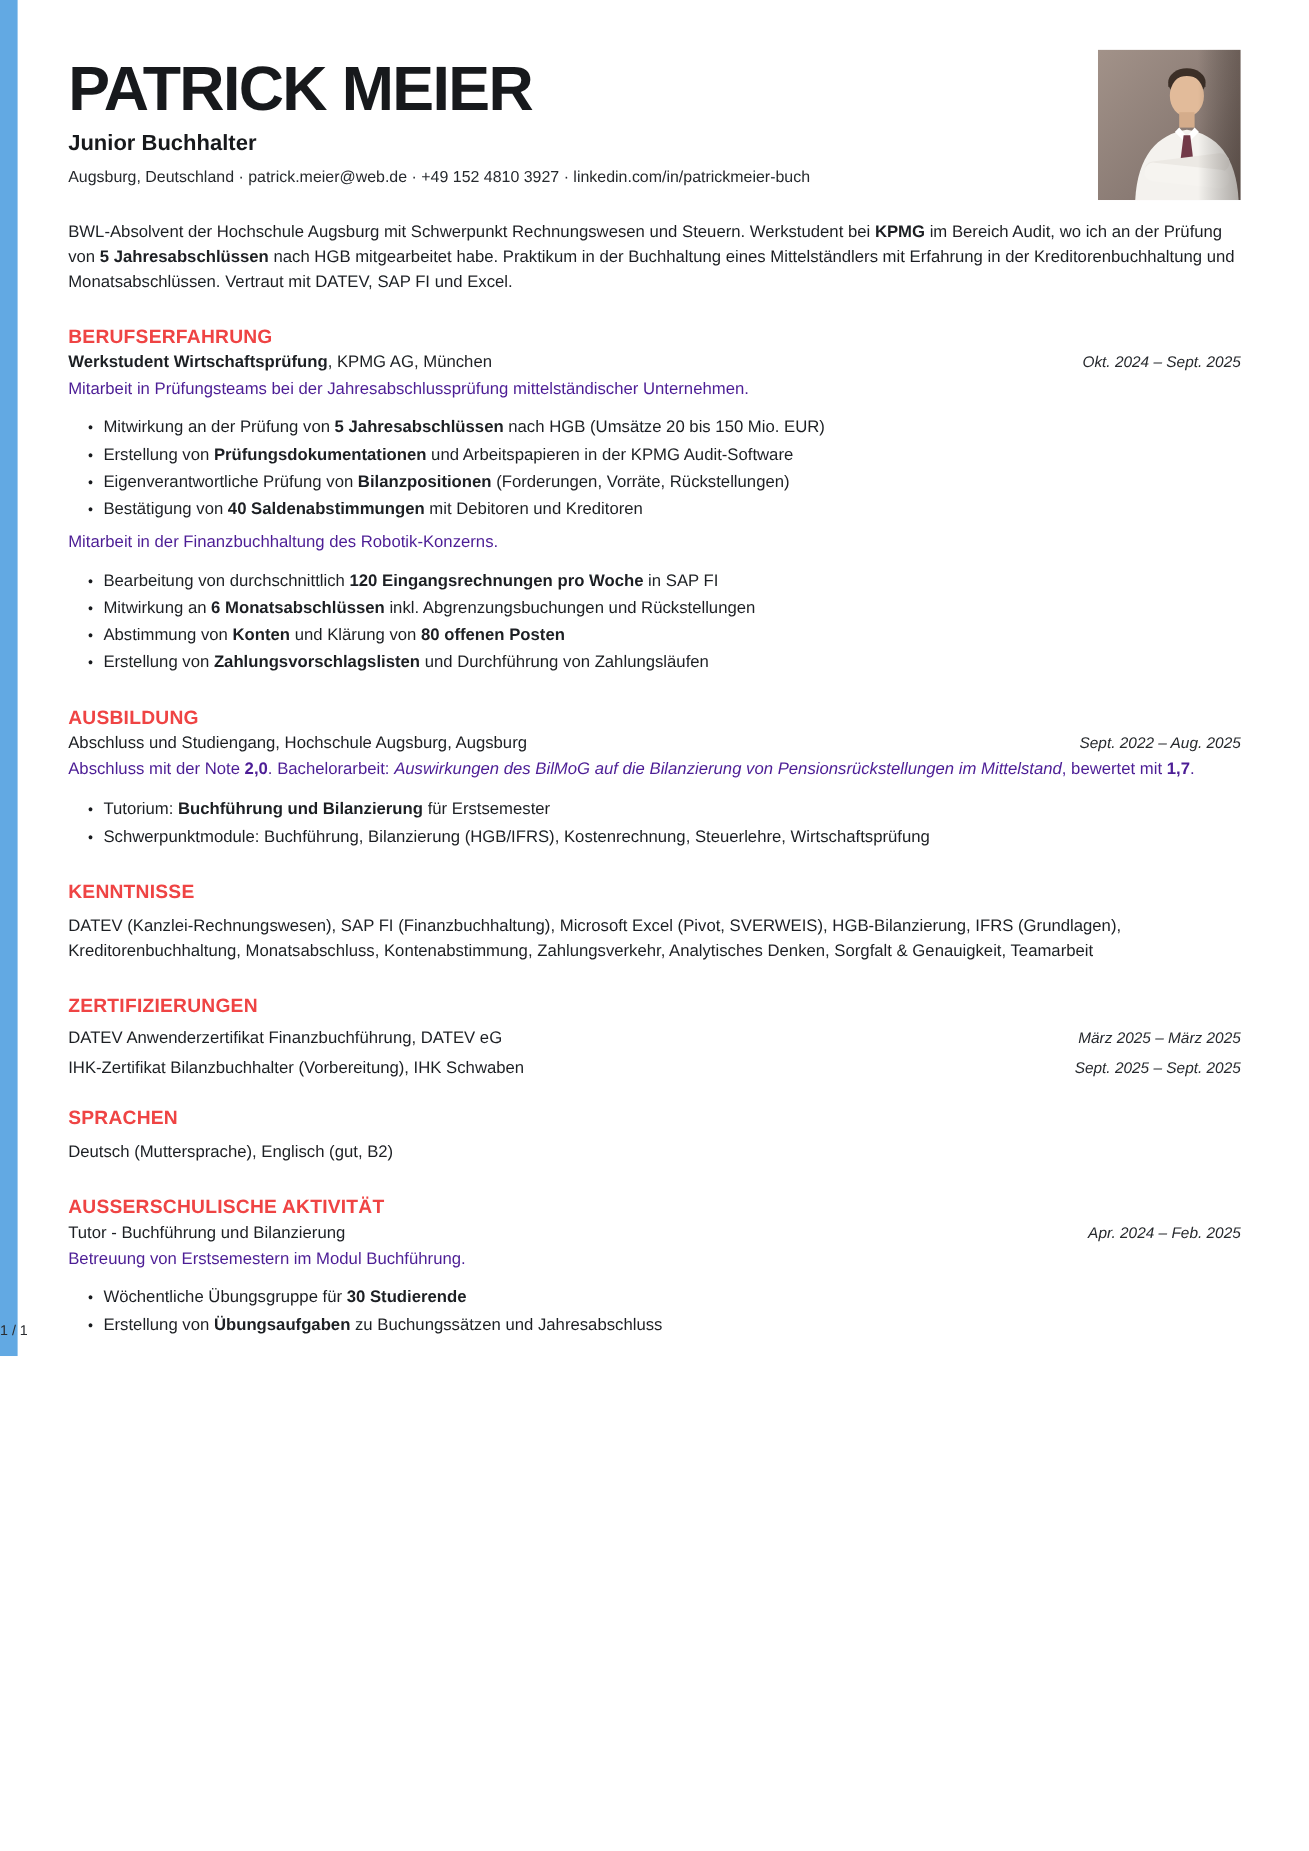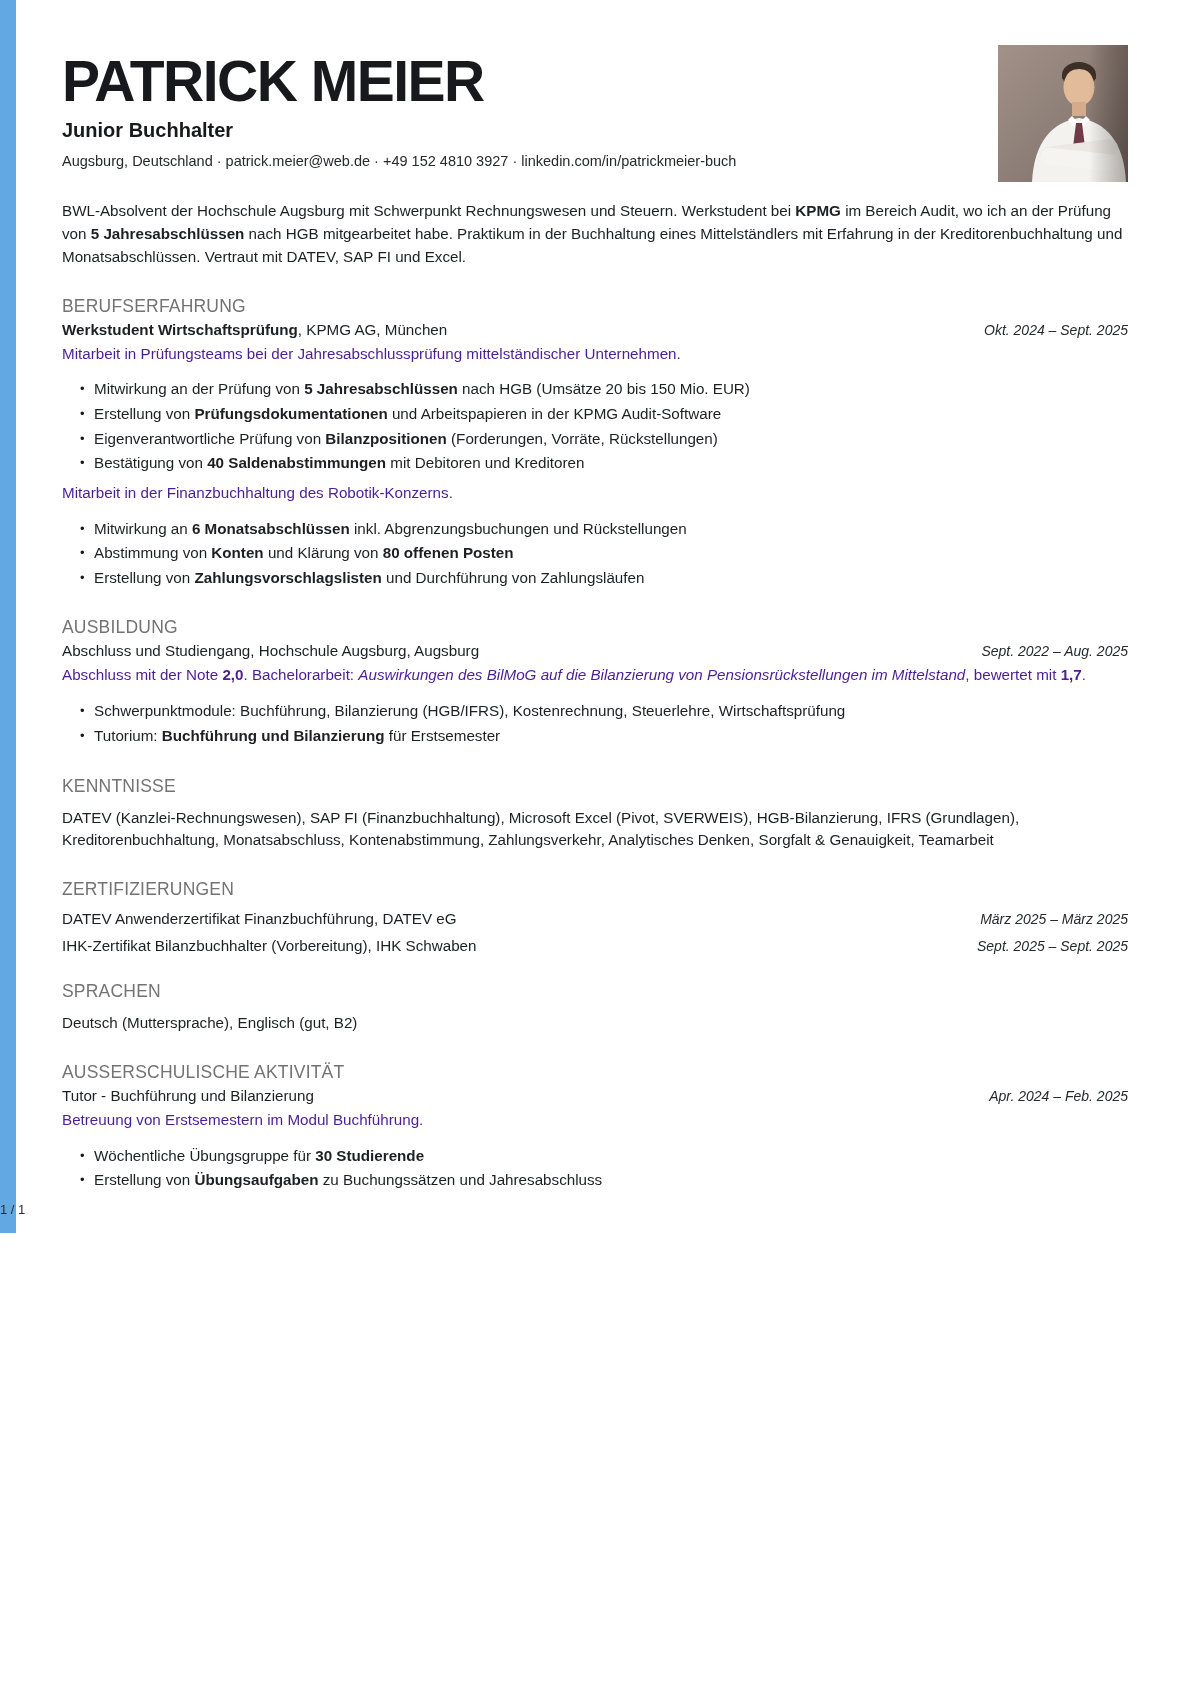--- a/index.html
+++ b/index.html
@@ -38,22 +38,22 @@
     width:130px;height:137px;overflow:hidden;
   }
   
   .summary{
     margin-top:31px;
     font-size:15.2px;line-height:1.5;color:#1c1f23;
   }
   
   h2.section-heading{
     margin:27px 0 4px 0;
-    font-size:17.5px;font-weight:normal;letter-spacing:0.2px;
-    color:#737373;
+    font-size:17.5px;font-weight:bold;letter-spacing:0.2px;
+    color:#ef4444;
   }
   .entry{}
   .entry-head{
     display:flex;justify-content:space-between;align-items:baseline;
   }
   .entry-title{font-size:15.2px;}
   .entry-date{
     font-size:14px;font-style:italic;color:#26292d;white-space:nowrap;margin-left:20px;
   }
   .entry-desc{
@@ -150,38 +150,39 @@
           <li><span class="">Mitwirkung an der Prüfung von </span><span class="b ">5 Jahresabschlüssen</span><span class=""> nach HGB (Umsätze 20 bis 150 Mio. EUR)</span></li>
           <li><span class="">Erstellung von </span><span class="b ">Prüfungsdokumentationen</span><span class=""> und Arbeitspapieren in der KPMG Audit-Software</span></li>
           <li><span class="">Eigenverantwortliche Prüfung von </span><span class="b ">Bilanzpositionen</span><span class=""> (Forderungen, Vorräte, Rückstellungen)</span></li>
           <li><span class="">Bestätigung von </span><span class="b ">40 Saldenabstimmungen</span><span class=""> mit Debitoren und Kreditoren</span></li>
         </ul>
       </div>
 
       <div class="entry">
         <p class="entry-desc">Mitarbeit in der Finanzbuchhaltung des Robotik-Konzerns.</p>
         <ul class="bullets">
+          <li><span class="">Bearbeitung von durchschnittlich </span><span class="b ">120 Eingangsrechnungen pro Woche</span><span class=""> in SAP FI</span></li>
           <li><span class="">Mitwirkung an </span><span class="b ">6 Monatsabschlüssen</span><span class=""> inkl. Abgrenzungsbuchungen und Rückstellungen</span></li>
           <li><span class="">Abstimmung von </span><span class="b ">Konten</span><span class=""> und Klärung von </span><span class="b ">80 offenen Posten</span></li>
           <li><span class="">Erstellung von </span><span class="b ">Zahlungsvorschlagslisten</span><span class=""> und Durchführung von Zahlungsläufen</span></li>
         </ul>
       </div>
     </section>
 
     <section>
       <h2 class="section-heading">AUSBILDUNG</h2>
       <div class="entry">
         <div class="entry-head">
           <div class="entry-title">Abschluss und Studiengang, Hochschule Augsburg, Augsburg</div>
           <div class="entry-date">Sept. 2022 – Aug. 2025</div>
         </div>
         <p class="entry-desc"><span class="">Abschluss mit der Note </span><span class="b ">2,0</span><span class="">. Bachelorarbeit: </span><span class="i">Auswirkungen des BilMoG auf die Bilanzierung von Pensionsrückstellungen im Mittelstand</span><span class="">, bewertet mit </span><span class="b ">1,7</span><span class="">.</span></p>
         <ul class="bullets">
+          <li><span class="">Tutorium: </span><span class="b ">Buchführung und Bilanzierung</span><span class=""> für Erstsemester</span></li>
           <li><span class="">Schwerpunktmodule: Buchführung, Bilanzierung (HGB/IFRS), Kostenrechnung, Steuerlehre, Wirtschaftsprüfung</span></li>
-          <li><span class="">Tutorium: </span><span class="b ">Buchführung und Bilanzierung</span><span class=""> für Erstsemester</span></li>
         </ul>
       </div>
     </section>
 
     <section>
       <h2 class="section-heading">KENNTNISSE</h2>
       <p class="plain-par">DATEV (Kanzlei-Rechnungswesen), SAP FI (Finanzbuchhaltung), Microsoft Excel (Pivot, SVERWEIS), HGB-Bilanzierung, IFRS (Grundlagen), Kreditorenbuchhaltung, Monatsabschluss, Kontenabstimmung, Zahlungsverkehr, Analytisches Denken, Sorgfalt &amp; Genauigkeit, Teamarbeit</p>
     </section>
 
     <section>

